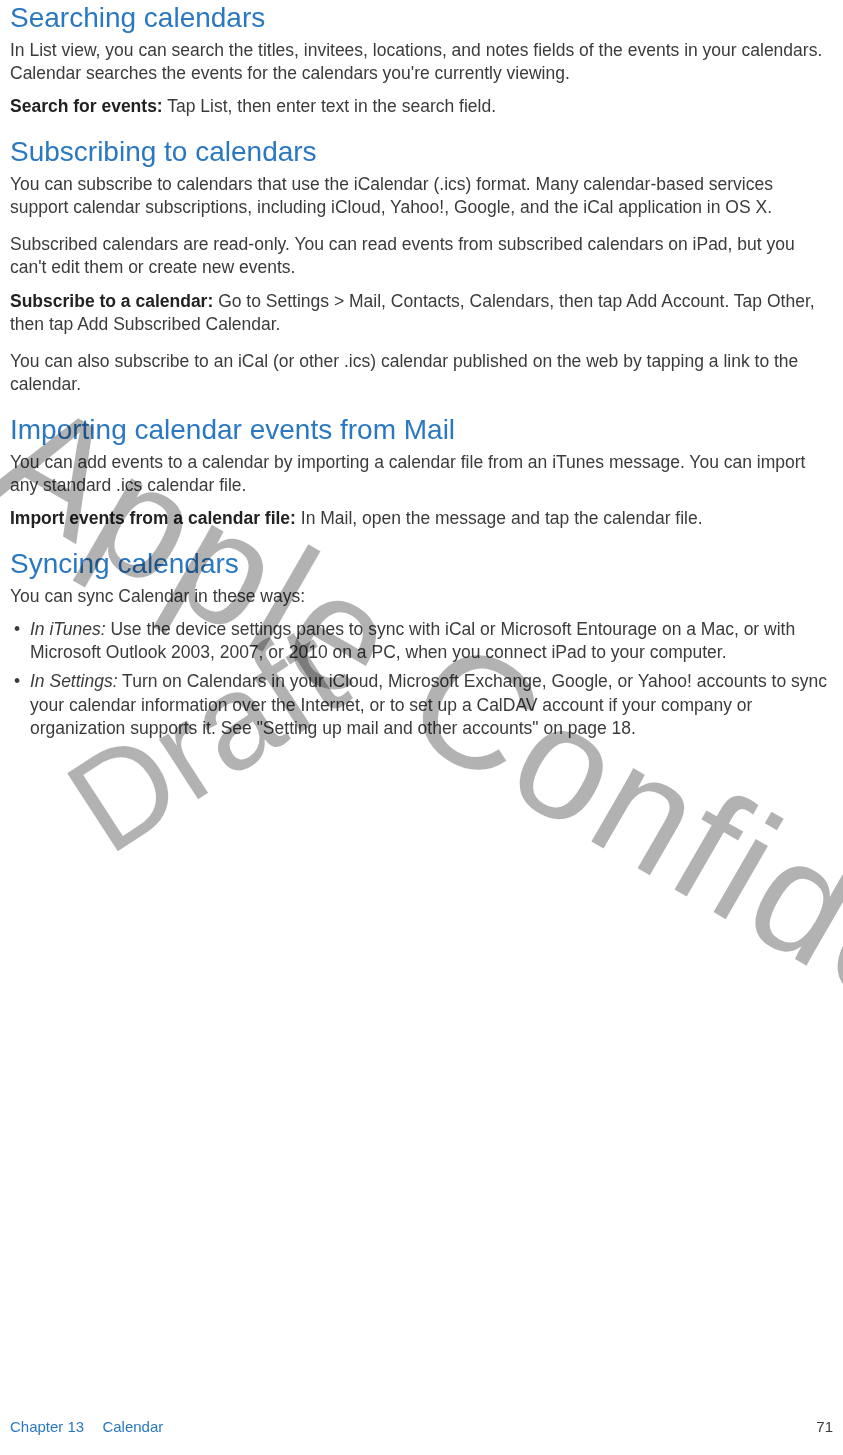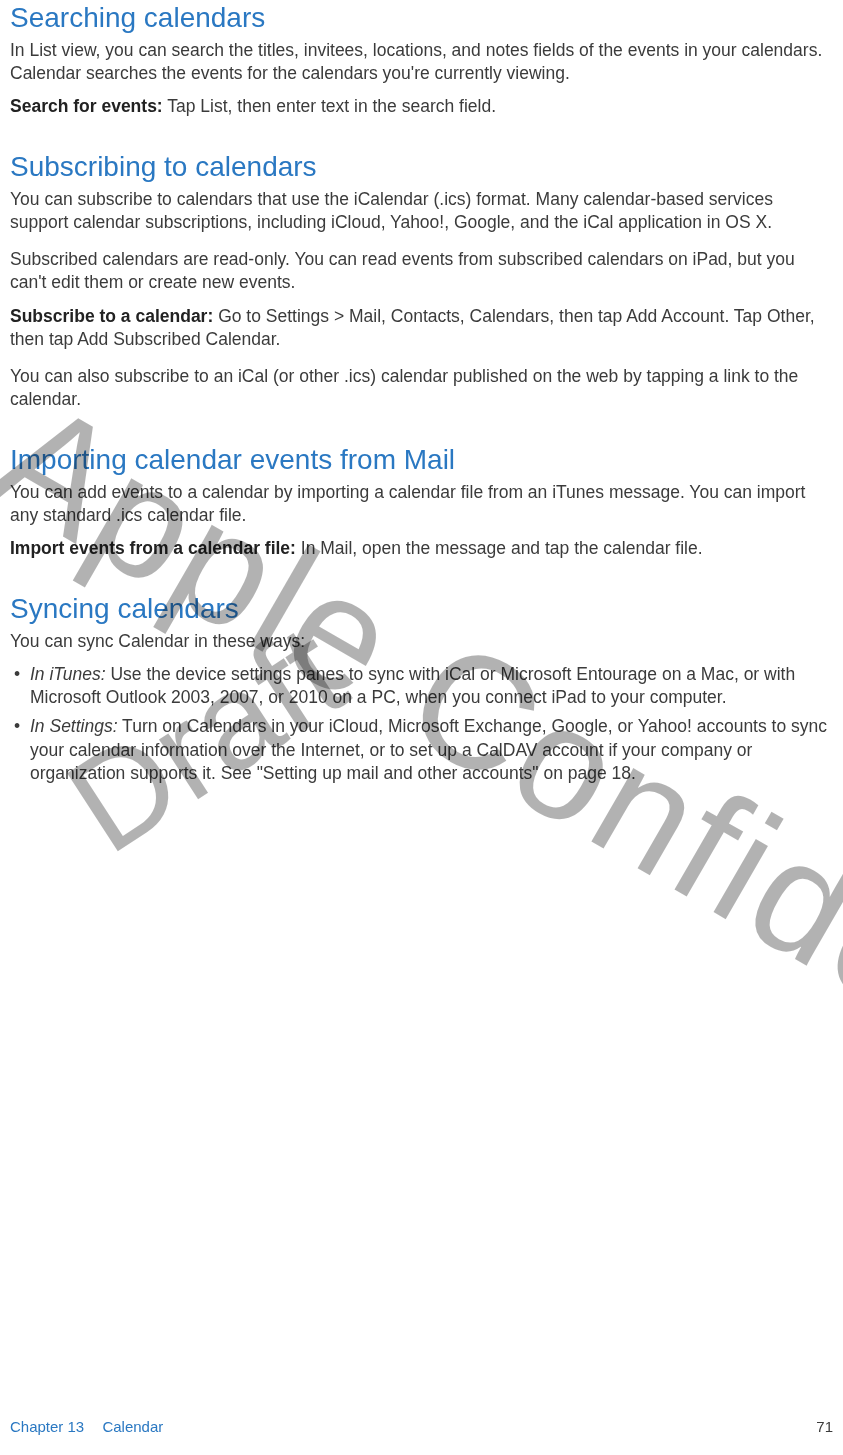--- a/index.html
+++ b/index.html
@@ -16,21 +16,21 @@
   .page {
     padding: 0 10px 0 10px;
   }
   h2 {
     color: #2a78c2;
     font-weight: 400;
     font-size: 28px;
     margin-top: 0;
     margin-bottom: 2px;
   }
-  .section + .section { margin-top: 31px; }
+  .section + .section { margin-top: 16px; }
   .section h2 { margin-top: 0; }
   p { margin-bottom: 10px; }
   p:last-child { margin-bottom: 0; }
   .label {
     font-weight: 600;
     color: #222;
   }
   .trailing { font-weight: 400; color: #3b3b3b; }
   .spaced { margin-top: 14px; }
   ul.bullets {

